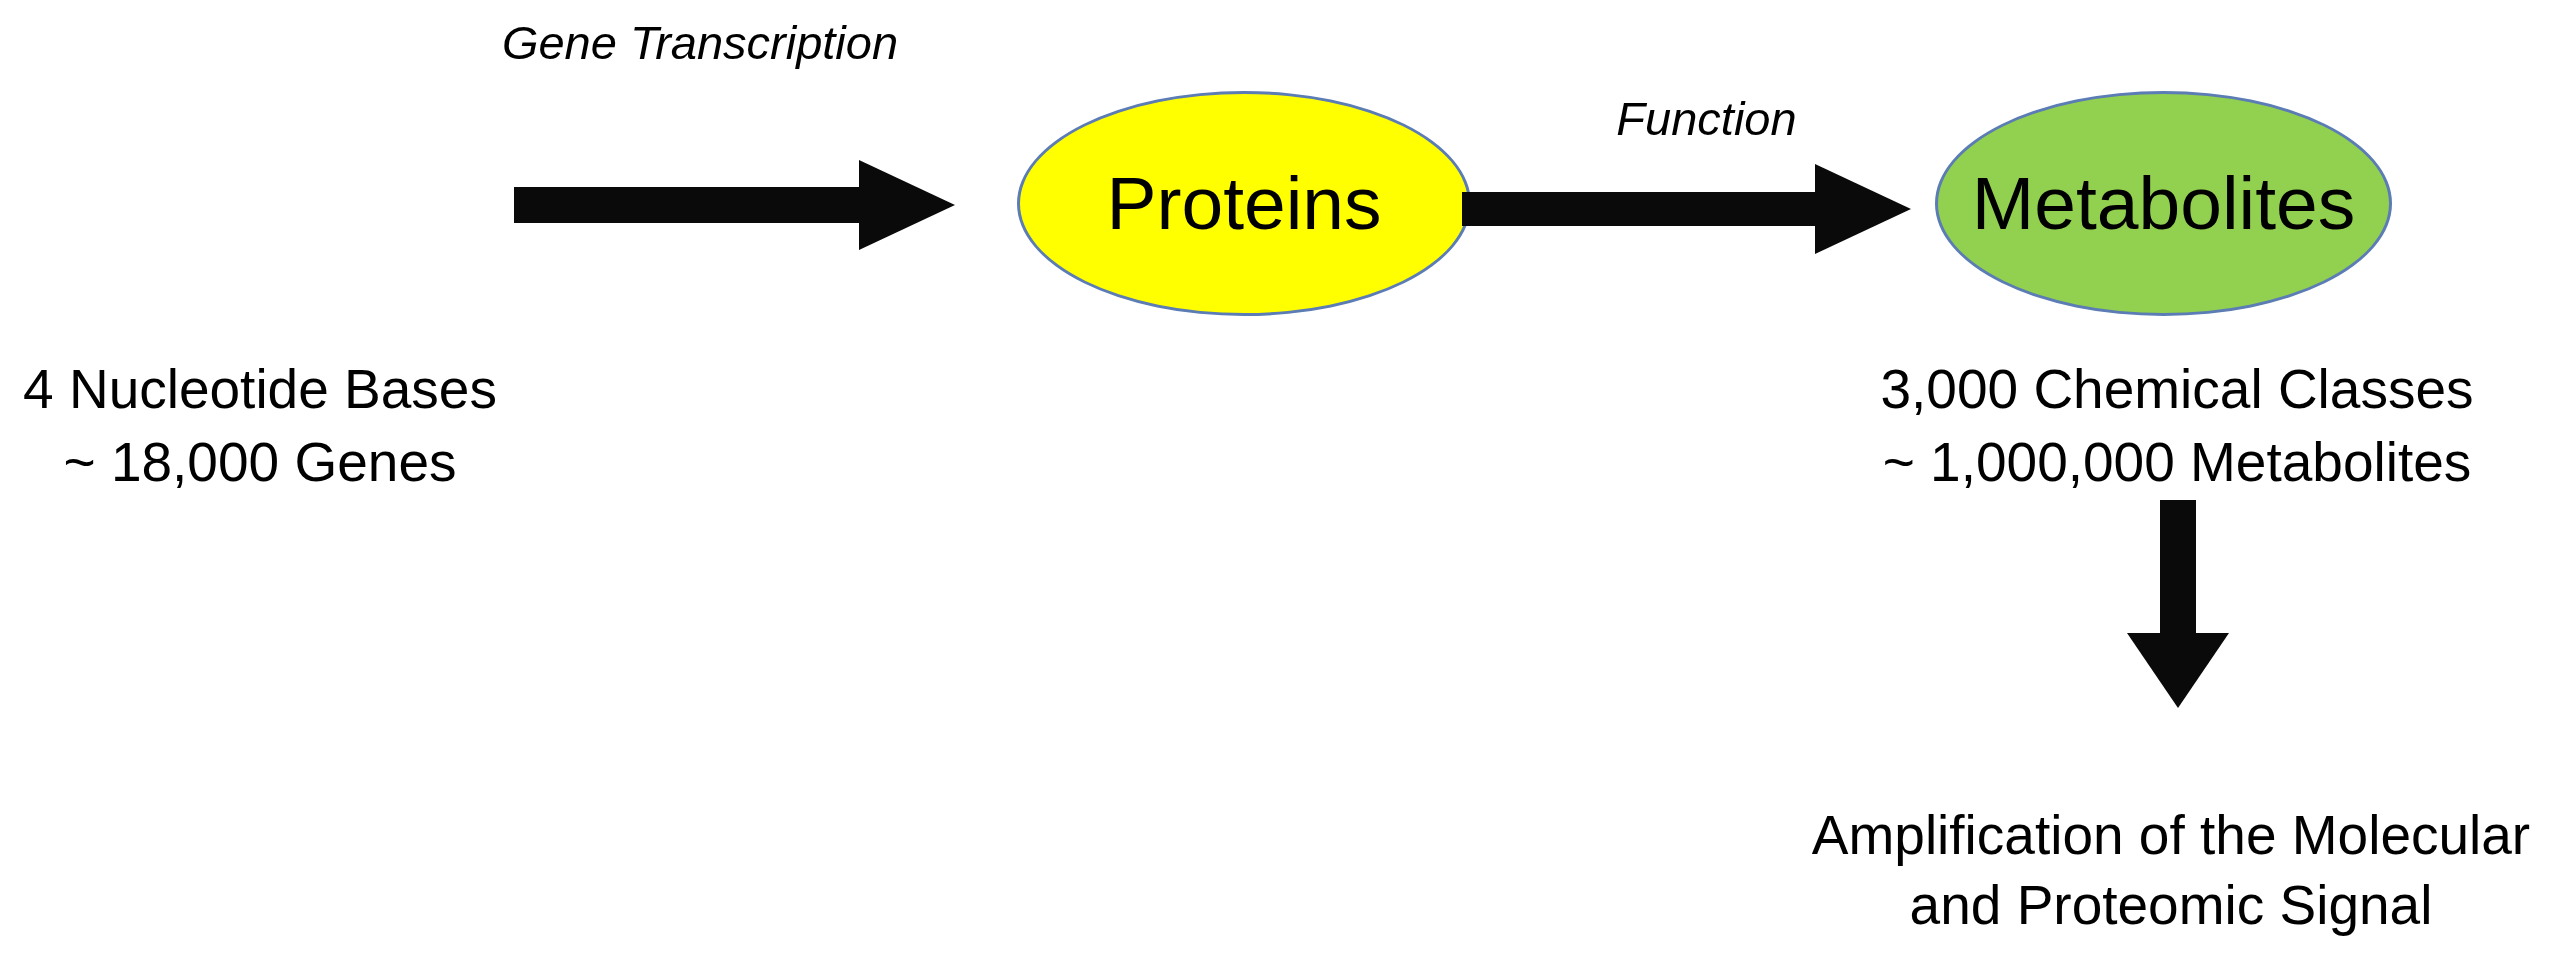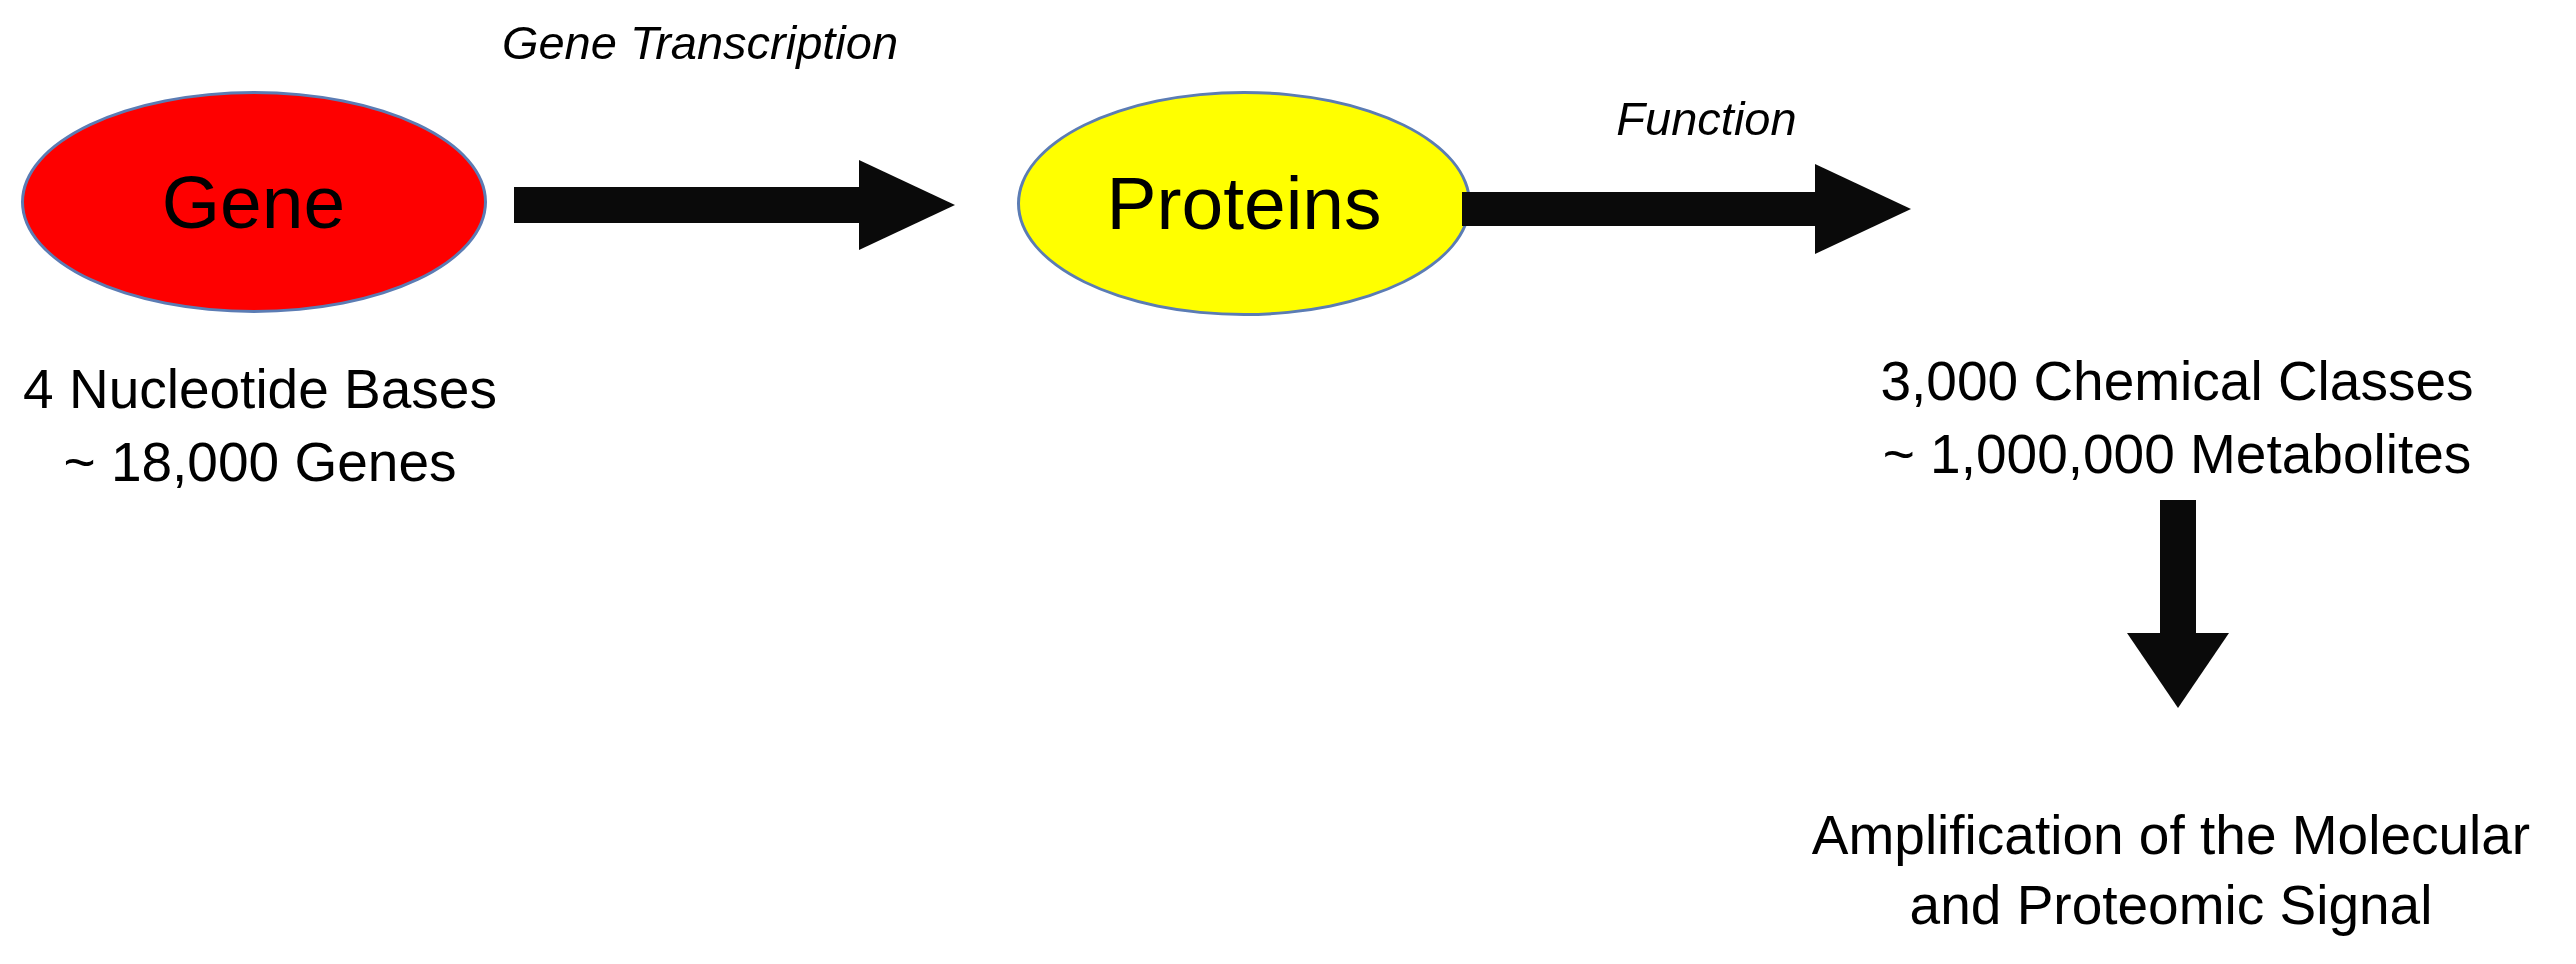--- a/index.html
+++ b/index.html
@@ -65,21 +65,21 @@
   
   .caption {
     position: absolute;
     text-align: center;
     font-size: 55px;
     line-height: 73px;
   }
   .caption div, .footer div, .arrow-label div { white-space: nowrap; }
   #caption-gene        { left: 0px;    top: 353px; width: 520px; }
   #caption-proteins    { left: 918px; top: 353px; width: 561px; }
-  #caption-metabolites { left: 1821px; top: 345px; width: 712px; }
+  #caption-metabolites { left: 1821px; top: 353px; width: 712px; }
 
   
   .footer {
     position: absolute;
     text-align: center;
     font-size: 55px;
     line-height: 70px;
   }
   #footer-caption { left: 1739px; top: 800px; width: 864px; }
 </style>
@@ -89,28 +89,28 @@
 <div class="canvas" style="background-color: rgb(255, 255, 255);">
 
   <div class="arrow-label" id="label-transcription">
     <div>Gene Transcription</div>
   </div>
 
   <div class="arrow-label" id="label-function">
     <div>Function</div>
   </div>
 
-  <div class="node" id="node-gene" style="background-color: rgb(254, 0, 0);">
-    <span class="node-label">Gene</span>
-  </div>
 
   <div class="node" id="node-proteins" style="background-color: rgb(255, 255, 0);">
     <span class="node-label">Proteins</span>
   </div>
 
+  <div class="node" id="node-metabolites" style="background-color: rgb(146, 208, 80);">
+    <span class="node-label">Metabolites</span>
+  </div>
 
   <div>
     <div class="shaft" id="arrow1-shaft" style="background-color: rgb(10, 10, 10);"></div>
     <div class="head" id="arrow1-head" style="border-left-color: rgb(10, 10, 10);"></div>
   </div>
 
   <div>
     <div class="shaft" id="arrow2-shaft" style="background-color: rgb(10, 10, 10);"></div>
     <div class="head" id="arrow2-head" style="border-left-color: rgb(10, 10, 10);"></div>
   </div>

